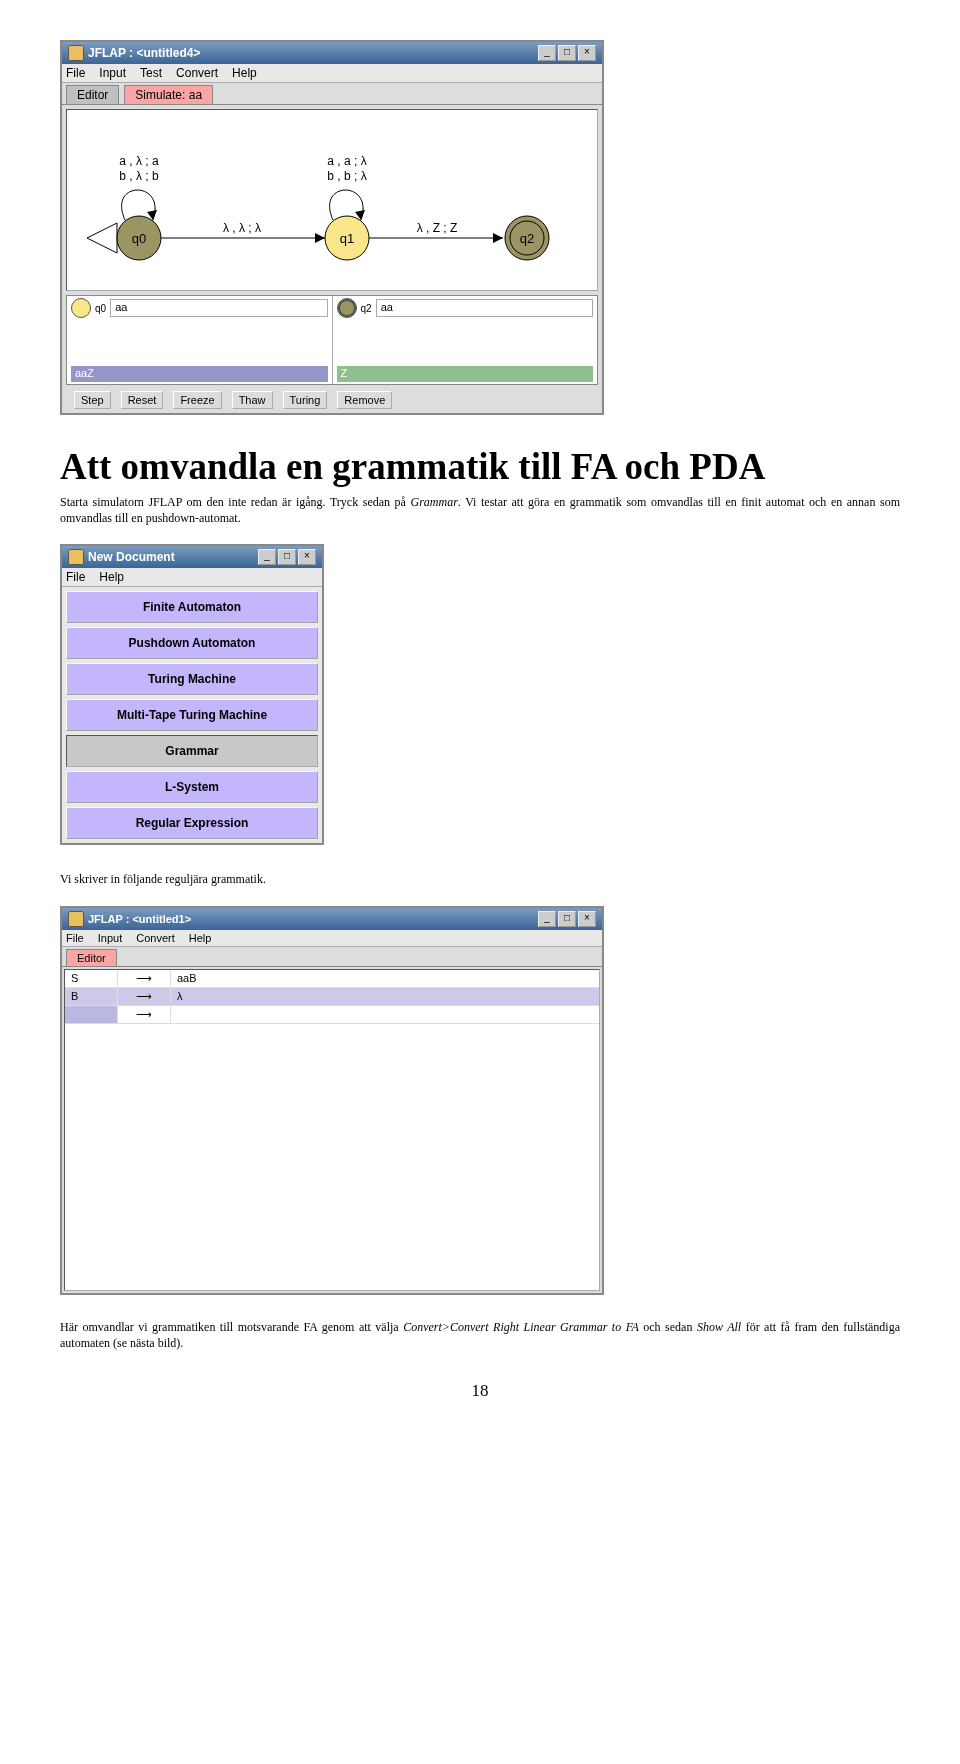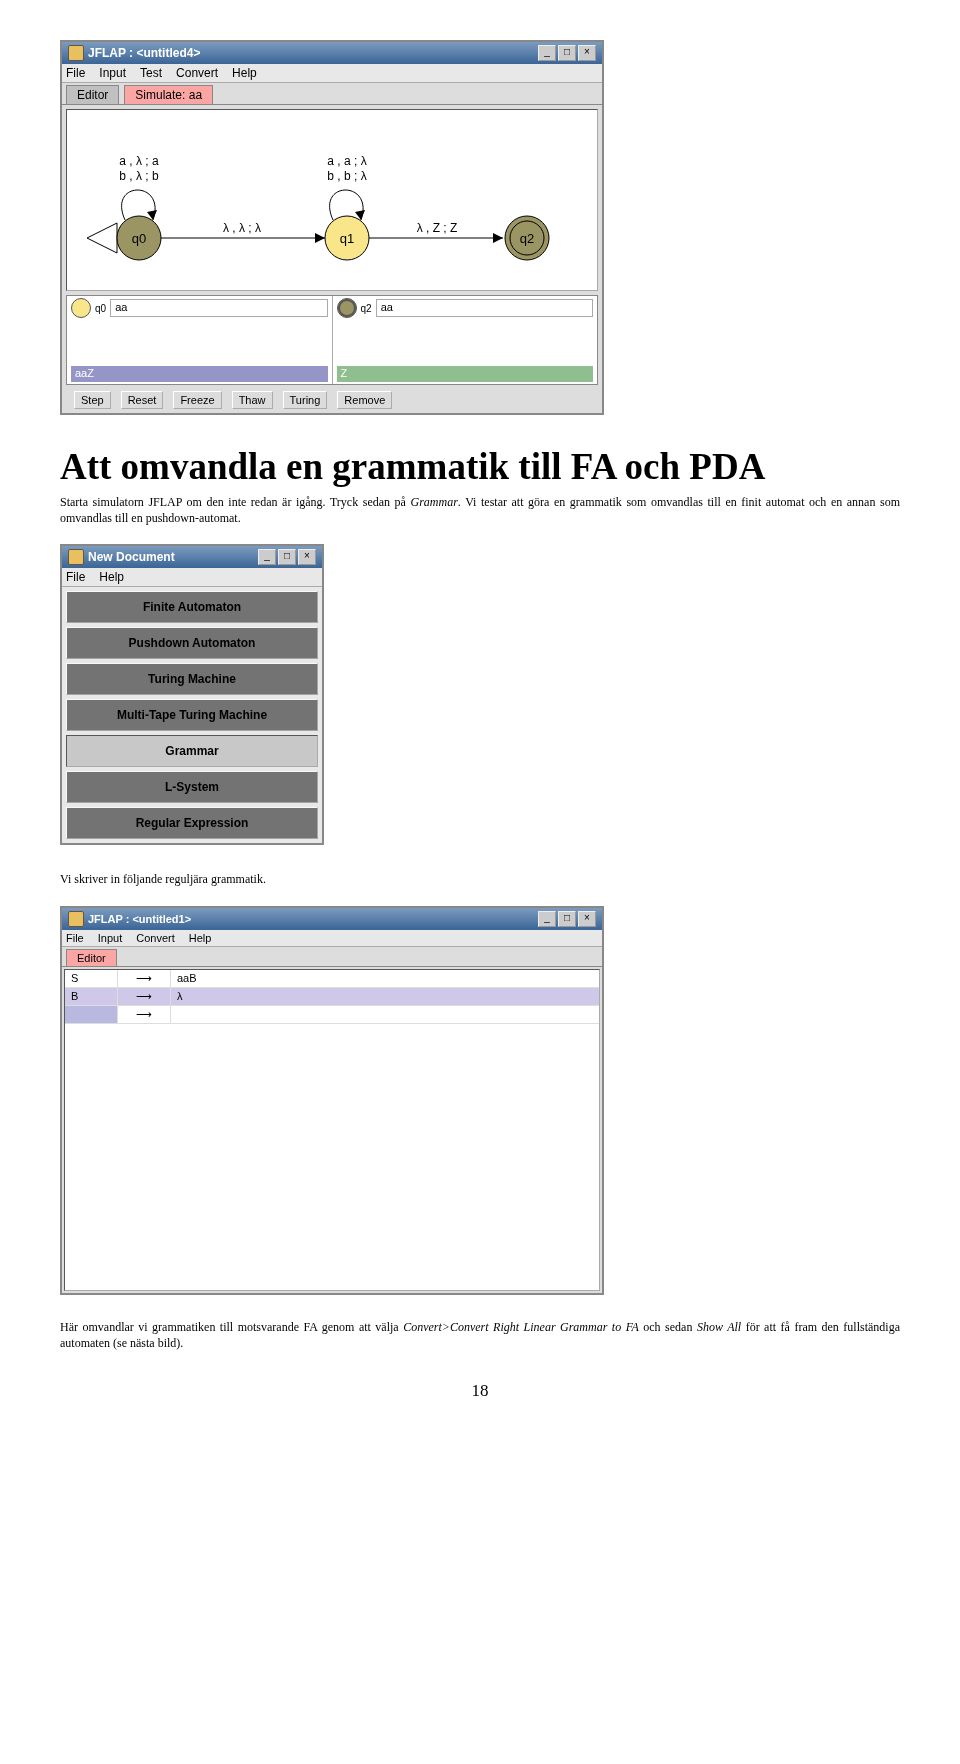--- a/index.html
+++ b/index.html
@@ -160,21 +160,21 @@
     font-size: 12px;
     margin-bottom: 26px;
   }
   .newdoc-body {
     padding: 4px;
     display: flex;
     flex-direction: column;
     gap: 4px;
   }
   .newdoc-btn {
-    background: #737373;
+    background: #c4b5fd;
     border: 1px outset #f8f8f8;
     padding: 8px 0;
     text-align: center;
     font-weight: bold;
   }
   .newdoc-btn.selected {
     background: #c8c8c8;
     border: 1px inset #aaa;
   }
   .grammar-window {

